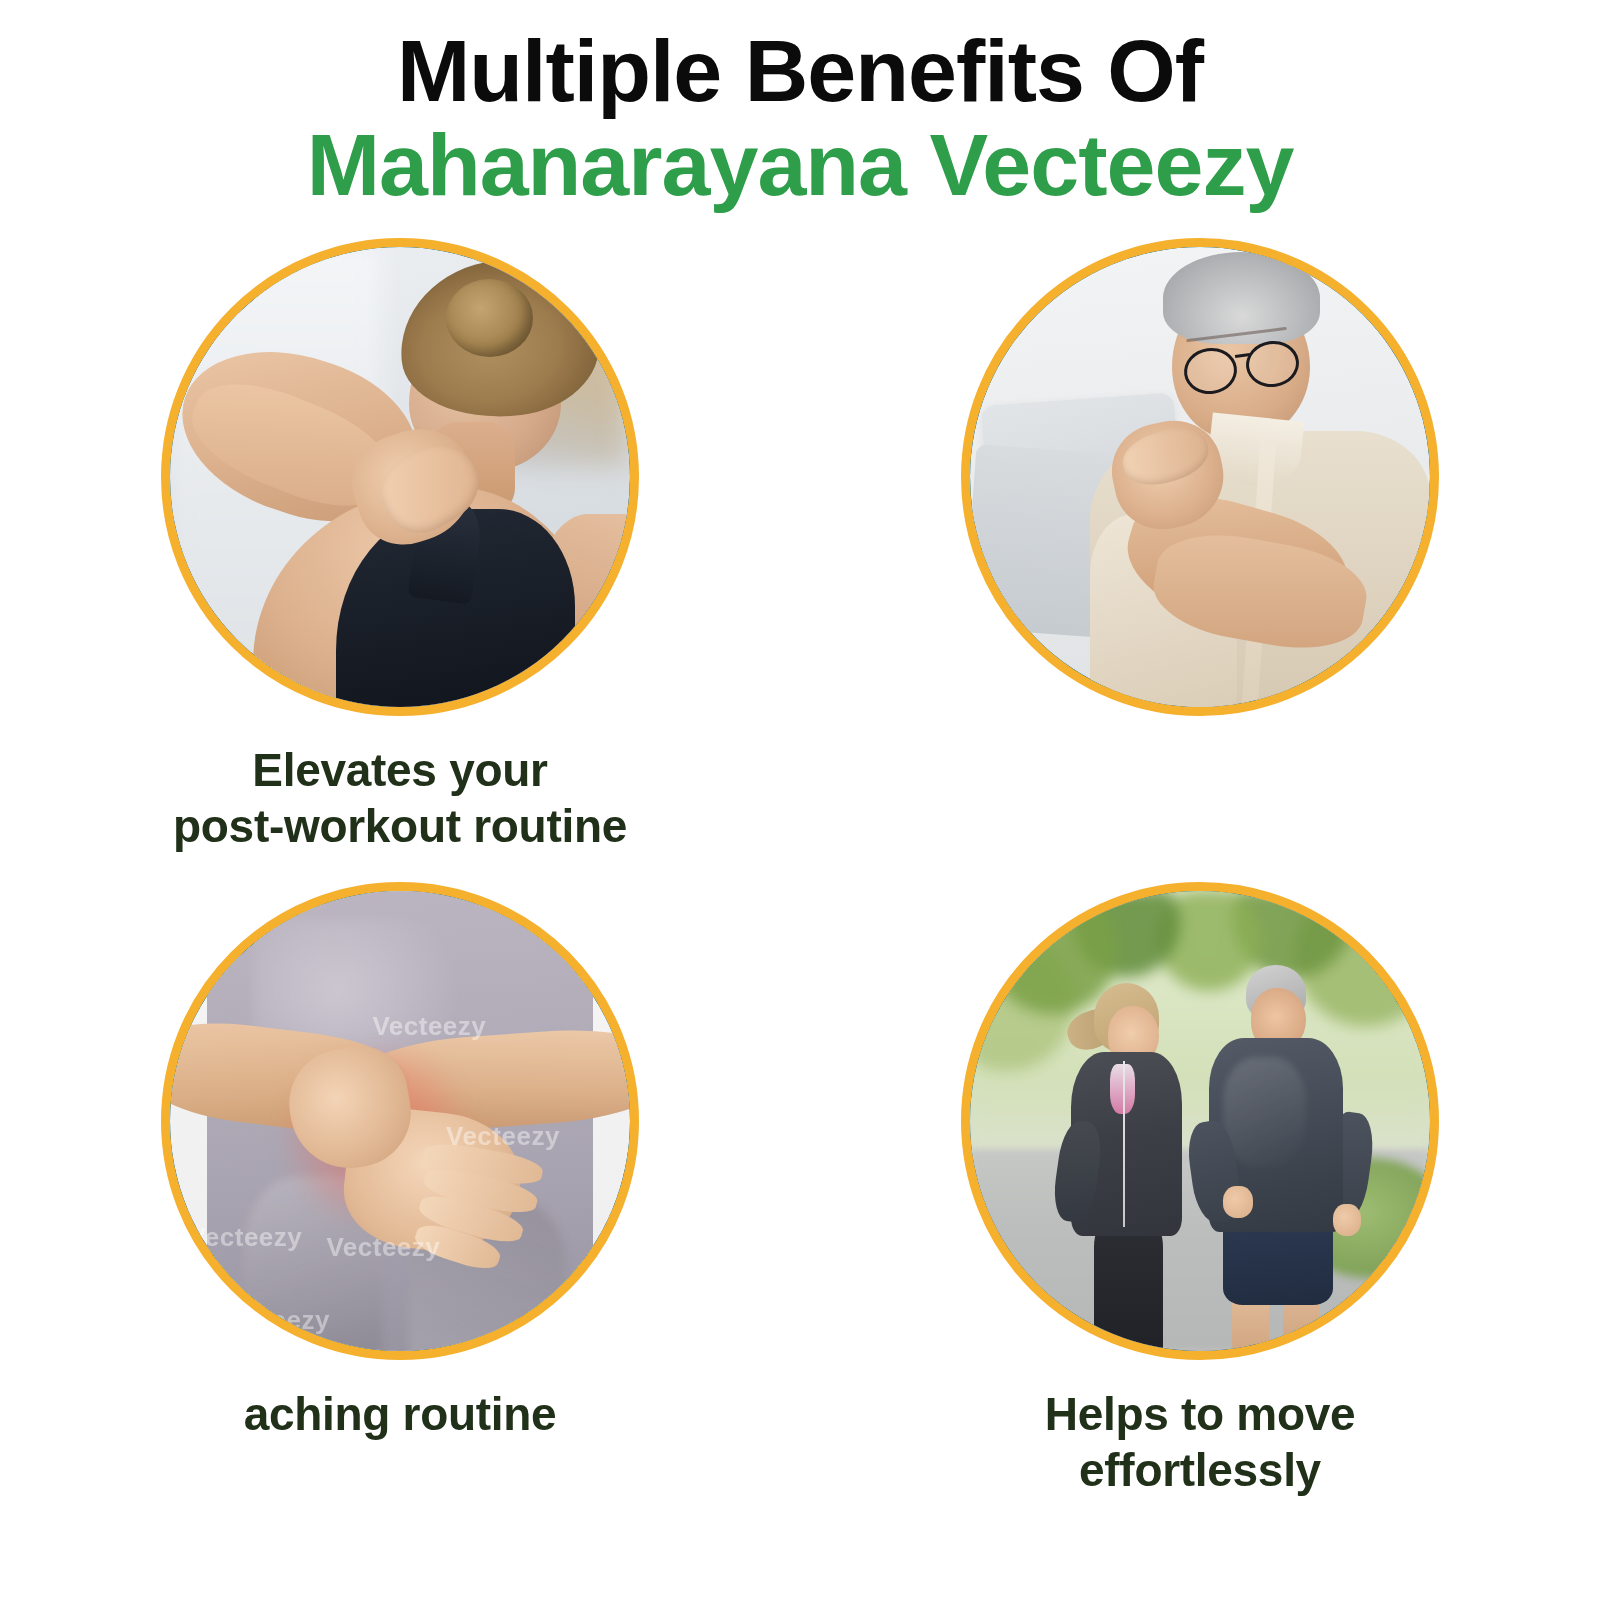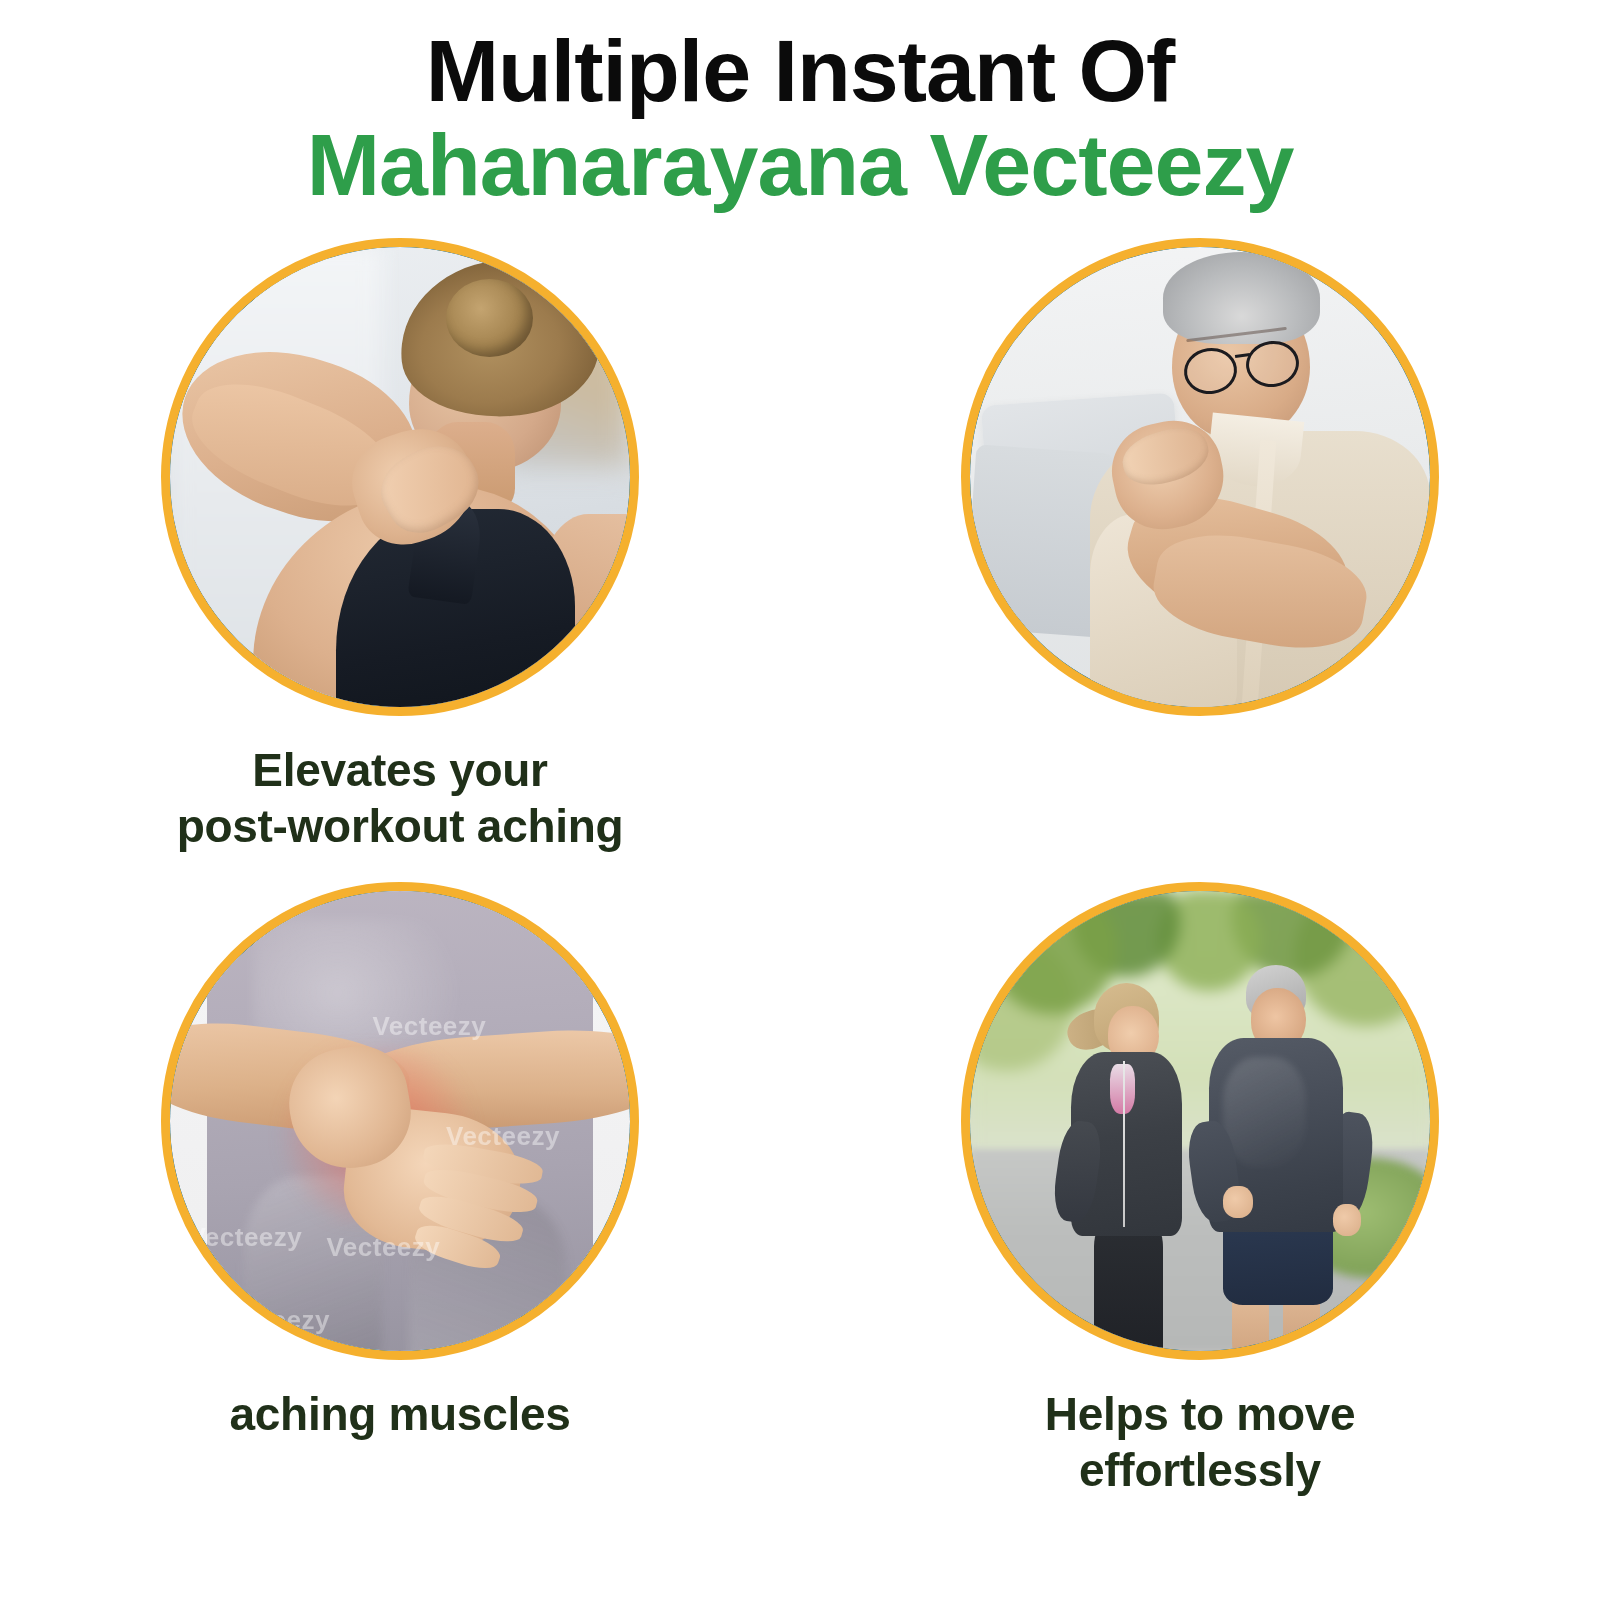--- a/index.html
+++ b/index.html
@@ -275,21 +275,21 @@
     max-width:560px;
   }
   .caption span{ display:block; }
 </style>
 </head>
 <body>
 
 <div class="poster">
 
   <div class="title-block">
-    <div class="title-line1">Multiple Instant Of</div>
+    <div class="title-line1">Multiple Benefits Of</div>
     <div class="title-line2">Mahanarayana Vecteezy</div>
   </div>
 
   <div class="grid">
 
     <div class="card">
       <div class="photo-ring">
         <div class="photo p1">
           <div class="wall-band"></div>
             <div class="wall-warm"></div>
@@ -302,21 +302,21 @@
           <div class="shoulder"></div>
           <div class="shoulder-r"></div>
           <div class="top"></div>
             <div class="strap"></div>
           <div class="hand"></div>
             <div class="fingers"></div>
         </div>
       </div>
       <div class="caption">
         <span>Elevates your</span>
-        <span>post-workout aching</span>
+        <span>post-workout routine</span>
       </div>
     </div>
 
     <div class="card">
       <div class="photo-ring">
         <div class="photo p2">
           <div class="cushion"></div>
             <div class="cushion2"></div>
           <div class="shirt"></div>
             <div class="shirt2"></div>
@@ -354,21 +354,21 @@
             <div class="finger f4"></div>
           <div class="hand-top"></div>
           <div class="wm wm1">Vecteezy</div>
           <div class="wm wm2">Vecteezy</div>
           <div class="wm wm3">Vecteezy</div>
           <div class="wm wm4">Vecteezy</div>
           <div class="wm wm5">Vecteezy</div>
         </div>
       </div>
       <div class="caption">
-        <span>aching muscles</span>
+        <span>aching routine</span>
       </div>
     </div>
 
     <div class="card">
       <div class="photo-ring">
         <div class="photo p4">
           <div class="trees"></div>
             <div class="road"></div>
             <div class="bush"></div>
           <div class="m-arm-r"></div>

